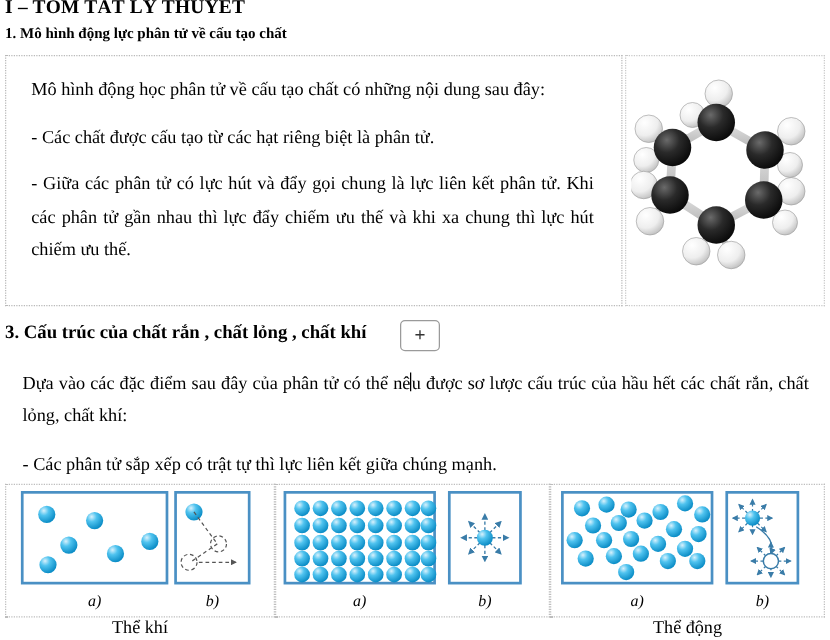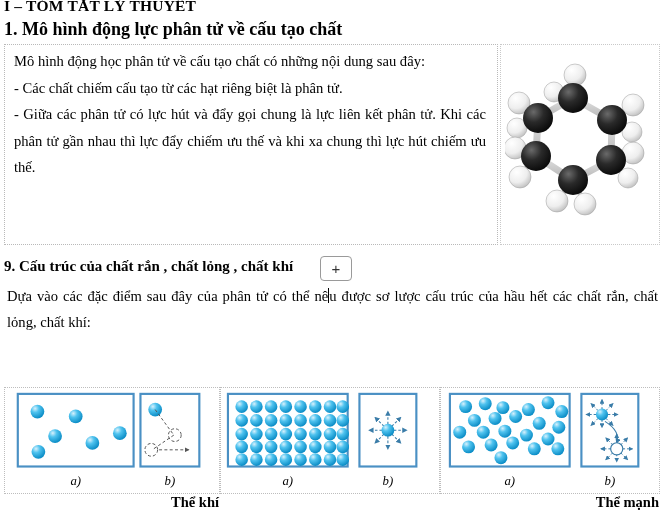--- a/index.html
+++ b/index.html
@@ -10,34 +10,34 @@
   }
   .page{position:relative;width:664px;height:380px;}
 
   .h-main{
     position:absolute;left:4px;top:-3px;
     font-size:15.5px;font-weight:bold;letter-spacing:.2px;
     white-space:nowrap;
   }
   .h-sub1{
     position:absolute;left:4px;top:19px;
-    font-size:18px;font-weight:bold;white-space:nowrap;
+    font-size:12px;font-weight:bold;white-space:nowrap;
   }
 
   
   .theory-box{
     position:absolute;left:4px;top:44px;width:494px;height:201px;
     border:1px dotted #b9b9b9;box-sizing:border-box;
   }
   .theory-text{
     position:absolute;left:9px;top:3px;width:472px;
     font-size:14.6px;line-height:26.6px;
     text-align:justify;text-justify:inter-word;
   }
-  .theory-text p{margin:0;}
+  .theory-text p{margin:11px;}
 
   
   .mol-cell{
     position:absolute;left:500px;top:44px;width:160px;height:201px;
     border:1px dotted #c9c9c9;box-sizing:border-box;
     display:flex;align-items:center;justify-content:center;
   }
 
   
   .plus-btn{
@@ -50,55 +50,55 @@
 
   .h-sub2{
     position:absolute;left:4px;top:258px;
     font-size:15px;font-weight:bold;white-space:nowrap;z-index:10;
   }
 
   .body-text{
     position:absolute;left:6px;top:282px;width:653px;
     font-size:14.6px;line-height:26.4px;text-align:justify;
   }
-  .body-text p{margin:1px;}
+  .body-text p{margin:12px;}
   .caret{
     display:inline-block;width:1px;height:15px;background:#000;
     vertical-align:-2px;margin:0 0 0 0;
   }
 
   
   .fig-row{position:absolute;left:4px;top:387px;width:656px;height:125px;}
   .fig-cell{
     position:absolute;top:0;height:107px;
     border:1px dotted #bdbdbd;box-sizing:border-box;
   }
   .cell-gas{left:0px;width:216px;}
   .cell-solid{left:216px;width:220px;}
   .cell-liquid{left:436px;width:220px;}
 
   .fig-caption{
-    position:absolute;top:106px;width:100%;text-align:right;
-    font-size:14.5px;font-weight:bold;
+    position:absolute;top:106px;width:100%;text-align:center;
+    font-size:14.5px;font-weight:normal;
   }
   .fig-inner{position:absolute;left:0;top:0;width:100%;height:100%;}
 </style>
 </head>
 <body>
 
 <div class="page">
 
   <div class="h-main">I – TÓM TẮT LÝ THUYẾT</div>
 
   <div class="h-sub1">1. Mô hình động lực phân tử về cấu tạo chất</div>
 
   <div class="theory-box">
     <div class="theory-text">
       <p>Mô hình động học phân tử về cấu tạo chất có những nội dung sau đây:</p>
-      <p>- Các chất chiếm cấu tạo từ các hạt riêng biệt là phân tử.</p>
+      <p>- Các chất được cấu tạo từ các hạt riêng biệt là phân tử.</p>
       <p>- Giữa các phân tử có lực hút và đẩy gọi chung là lực liên kết phân tử. Khi các phân tử gần nhau thì lực đẩy chiếm ưu thế và khi xa chung thì lực hút chiếm ưu thế.</p>
     </div>
   </div>
 
   <div class="mol-cell">
     <svg width="150" height="190" viewBox="0 0 150 190">
       <defs>
         <radialGradient id="gC" cx="35%" cy="30%" r="75%">
           <stop offset="0%" stop-color="#6a6a6a"></stop>
           <stop offset="45%" stop-color="#2a2a2a"></stop>
@@ -158,28 +158,29 @@
         <circle cx="68" cy="48" r="15"></circle>
         <circle cx="33" cy="68" r="15"></circle>
         <circle cx="31" cy="106" r="15"></circle>
         <circle cx="68" cy="130" r="15"></circle>
         <circle cx="106" cy="110" r="15"></circle>
         <circle cx="107" cy="70" r="15"></circle>
       </g>
     </svg>
   </div>
 
-  <div class="h-sub2">9. Cấu trúc của chất rắn , chất lỏng , chất khí</div>
+  <div class="h-sub2">3. Cấu trúc của chất rắn , chất lỏng , chất khí</div>
 
   <div class="plus-btn">
     <span>+</span>
   </div>
 
   <div class="body-text">
     <p><span>Dựa vào các đặc điểm sau đây của phân tử có thể nê</span><span class="caret"></span><span>u được sơ lược cấu trúc của hầu hết các chất rắn, chất lỏng, chất khí:</span></p>
+    <p>- Các phân tử sắp xếp có trật tự thì lực liên kết giữa chúng mạnh.</p>
   </div>
 
   <div class="fig-row">
 
     <div class="fig-cell cell-gas">
       <svg class="fig-inner" viewBox="0 0 216 107">
         <defs>
           <radialGradient id="mol" cx="33%" cy="28%" r="72%">
             <stop offset="0%" stop-color="#d8f1fc"></stop>
             <stop offset="40%" stop-color="#4fc3ef"></stop>
@@ -333,17 +334,17 @@
           <line x1="174" y1="58" x2="167" y2="51"></line>
           <line x1="182" y1="58" x2="189" y2="51"></line>
           <line x1="174" y1="66" x2="167" y2="73"></line>
           <line x1="182" y1="66" x2="189" y2="73"></line>
           <line x1="178" y1="67" x2="178" y2="75"></line>
         </g>
         <circle cx="178" cy="62" r="6.2" fill="#ffffff" stroke="#3A7CA8" stroke-width="1.2"></circle>
         <text x="69" y="99" font-family="Liberation Serif, serif" font-size="13" font-style="italic" text-anchor="middle" fill="#000">a)</text>
         <text x="171" y="99" font-family="Liberation Serif, serif" font-size="13" font-style="italic" text-anchor="middle" fill="#000">b)</text>
       </svg>
-      <div class="fig-caption">Thể mạnh</div>
+      <div class="fig-caption">Thể động</div>
     </div>
 
   </div>
 </div>
 
 </body></html>

